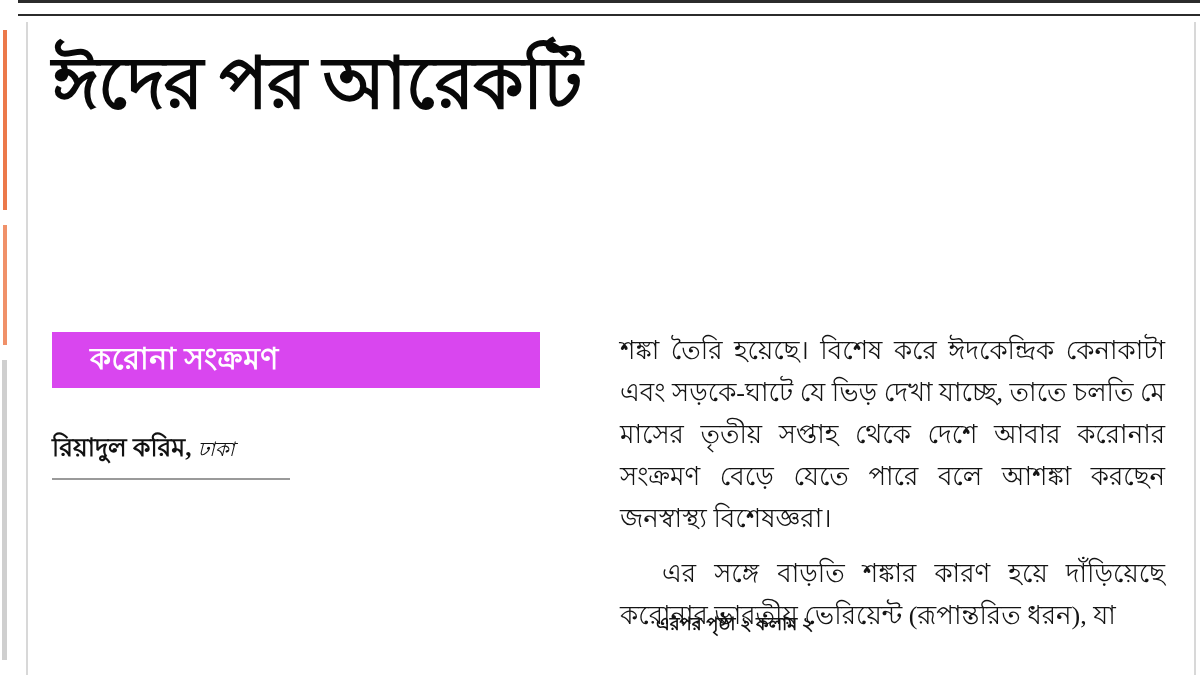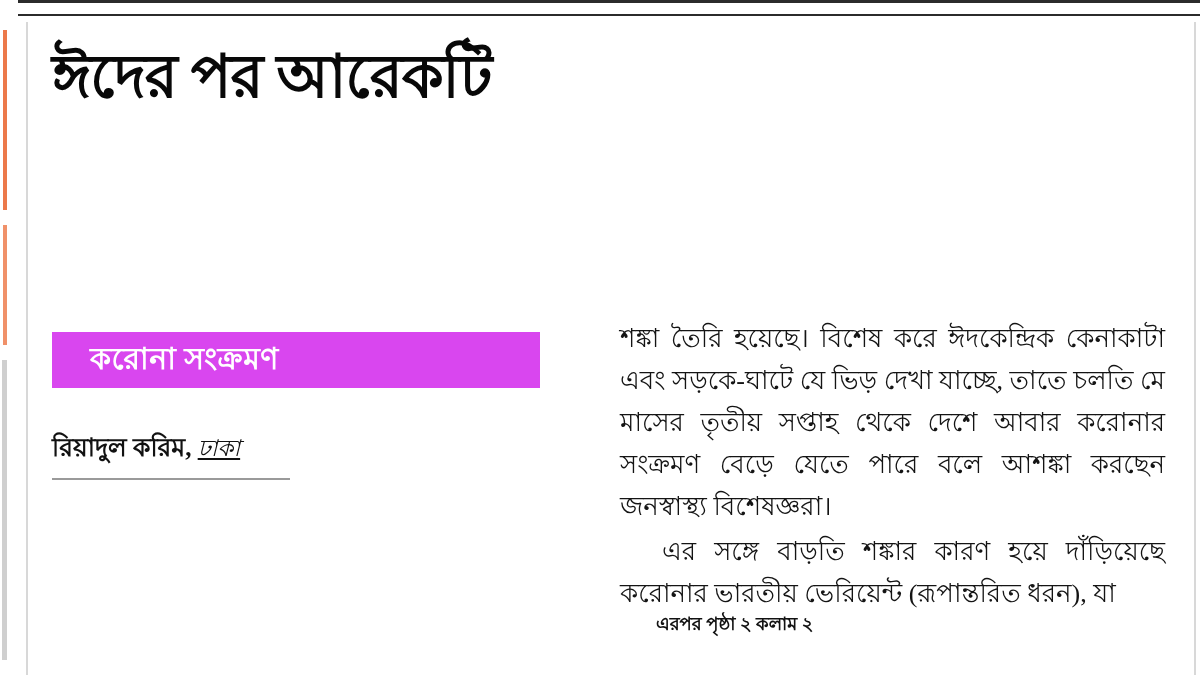--- a/index.html
+++ b/index.html
@@ -93,21 +93,21 @@
   }
 
   
   .headline {
     position: absolute;
     left: 52px;
     top: 44px;
     width: 900px;
     font-family: "Liberation Serif", "DejaVu Serif", serif;
     font-weight: bold;
-    font-size: 60px;
+    font-size: 72px;
     line-height: 1.12;
     letter-spacing: -1px;
     color: #080808;
   }
   .headline .ln {
     display: block;
     white-space: nowrap;
   }
 
   
@@ -136,42 +136,41 @@
     left: 52px;
     top: 428px;
     width: 533px;
     font-size: 25px;
     font-weight: bold;
     color: #111111;
   }
   .byline .city {
     font-weight: normal;
     font-style: italic;
-    font-size: 23px;
-    text-decoration: underline;
+    font-size: 20px;
   }
   .byline-rule {
     position: absolute;
     left: 52px;
     top: 478px;
     width: 238px;
     height: 2px;
     background: #9a9a9a;
   }
 
   
   .col {
     position: absolute;
     font-size: 26px;
     line-height: 1.62;
     color: #141414;
     text-align: justify;
   }
   .col p {
-    margin: 0 0 2px 0;
+    margin: 12px 0 2px 0;
   }
   .col p.indent {
     text-indent: 42px;
   }
   #col-left {
     left: 52px;
     top: 500px;
     width: 533px;
   }
   #col-right {

